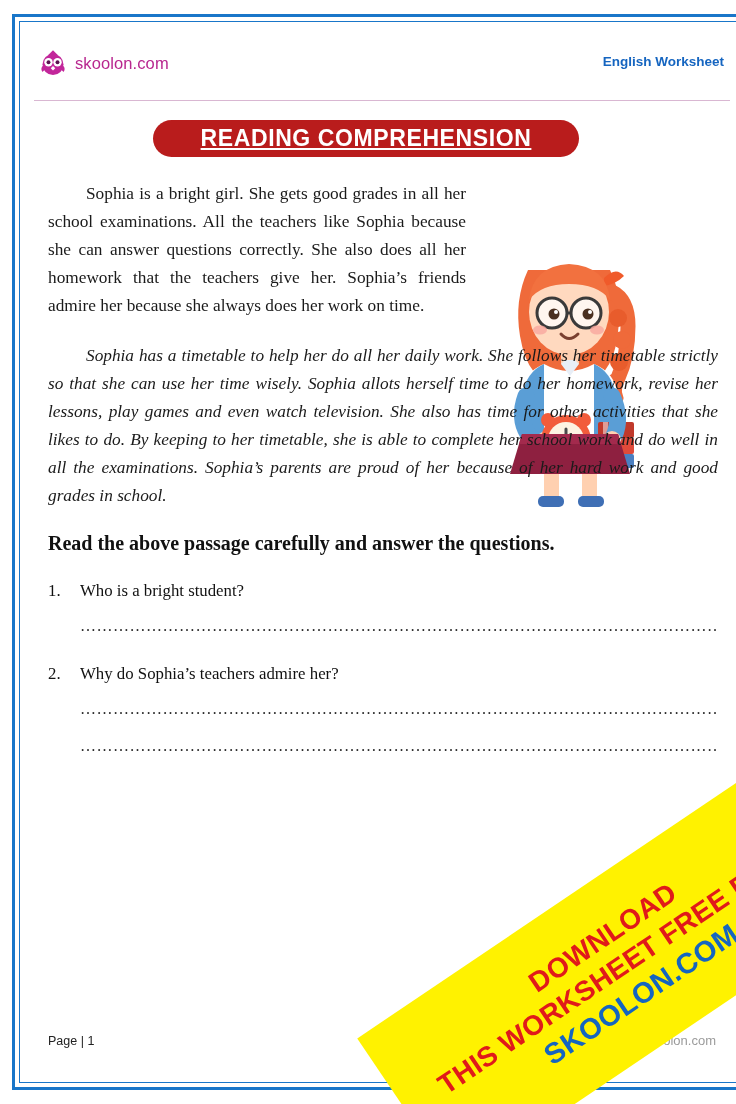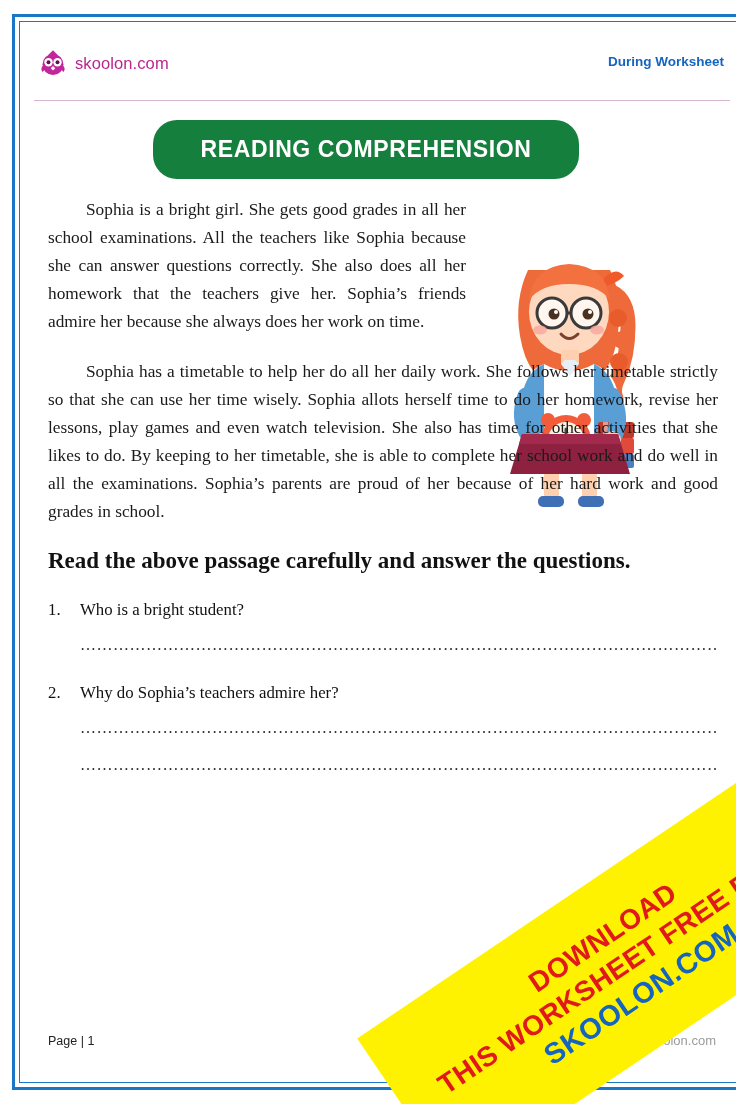--- a/index.html
+++ b/index.html
@@ -85,58 +85,60 @@
     height: 1px;
     background: #d9b7d2;
   }
 
   
   .title-pill {
     position: absolute;
     left: 153px;
     top: 120px;
     width: 426px;
-    height: 59px;
+    height: 37px;
     border-radius: 24px;
-    background: #15803d;
+    background: #b91c1c;
     color: #ffffff;
     font-family: "Liberation Sans", sans-serif;
     font-weight: bold;
     font-size: 23px;
     letter-spacing: 0.6px;
     display: flex;
     align-items: center;
     justify-content: center;
     box-sizing: border-box;
+    text-decoration: underline;
   }
 
   
   .content {
     position: absolute;
     left: 48px;
-    top: 196px;
+    top: 180px;
     right: 46px;
   }
   .para {
     font-size: 17.3px;
     line-height: 1.62;
     color: #1a1a1a;
     text-align: justify;
     text-indent: 38px;
     margin: 0 0 22px 0;
   }
   .para.narrow {
     width: 418px;
   }
   .para.wide {
     width: 100%;
+    font-style: italic;
   }
 
   .instruction {
-    font-size: 23px;
+    font-size: 20px;
     font-weight: bold;
     color: #111111;
   }
 
   
   .questions {
     margin-top: 22px;
   }
   .q-row {
     display: flex;
@@ -240,21 +242,21 @@
           <circle cx="26" cy="19" r="5.6" fill="#ffffff"></circle>
           <circle cx="14" cy="19" r="2.6" fill="#5b1050"></circle>
           <circle cx="26" cy="19" r="2.6" fill="#5b1050"></circle>
           <path d="M20 24 l-3 3 l3 3 l3 -3 Z" fill="#ffffff"></path>
           <path d="M6 24 q-3 4 0 8 q3 -2 4 -6 Z" fill="#c2269a"></path>
           <path d="M34 24 q3 4 0 8 q-3 -2 -4 -6 Z" fill="#c2269a"></path>
         </svg>
       </span>
       <span class="brand-name">skoolon.com</span>
     </div>
-    <div class="worksheet-type">During Worksheet</div>
+    <div class="worksheet-type">English Worksheet</div>
   </div>
   <div class="header-rule"></div>
 
   <div class="title-pill">READING COMPREHENSION</div>
 
   <div class="illustration">
     <svg viewBox="0 0 215 310" width="215" height="310" xmlns="http://www.w3.org/2000/svg">
 
       <path d="M62 70 q-14 30 -8 66 q4 24 14 36 l70 0 q12 -16 14 -40 q5 -36 -8 -62 z" fill="#ef6a3a"></path>
 

